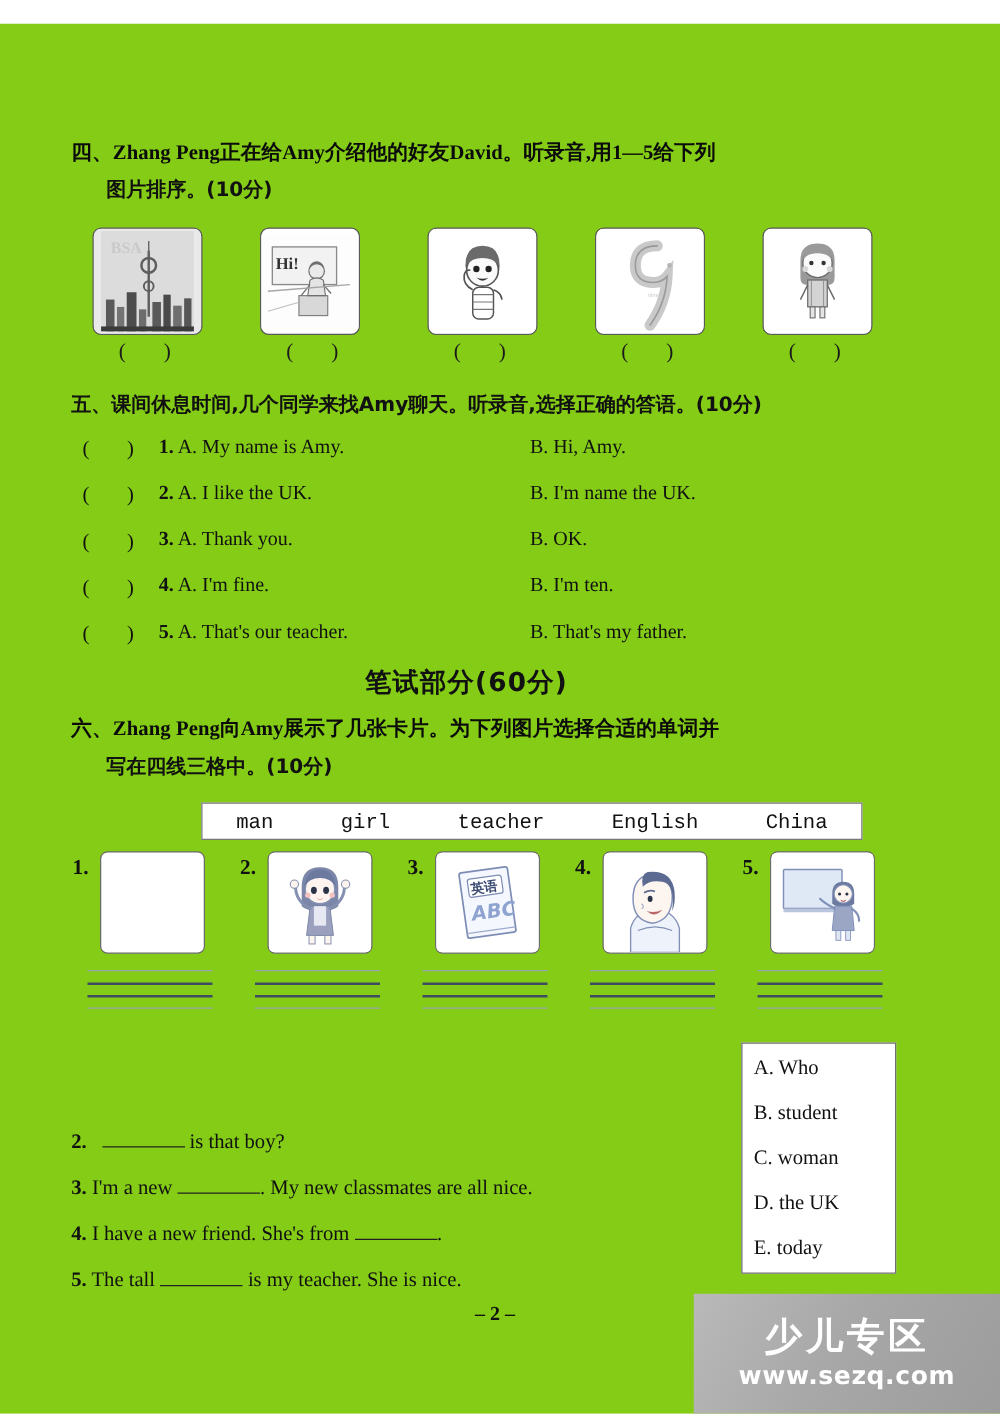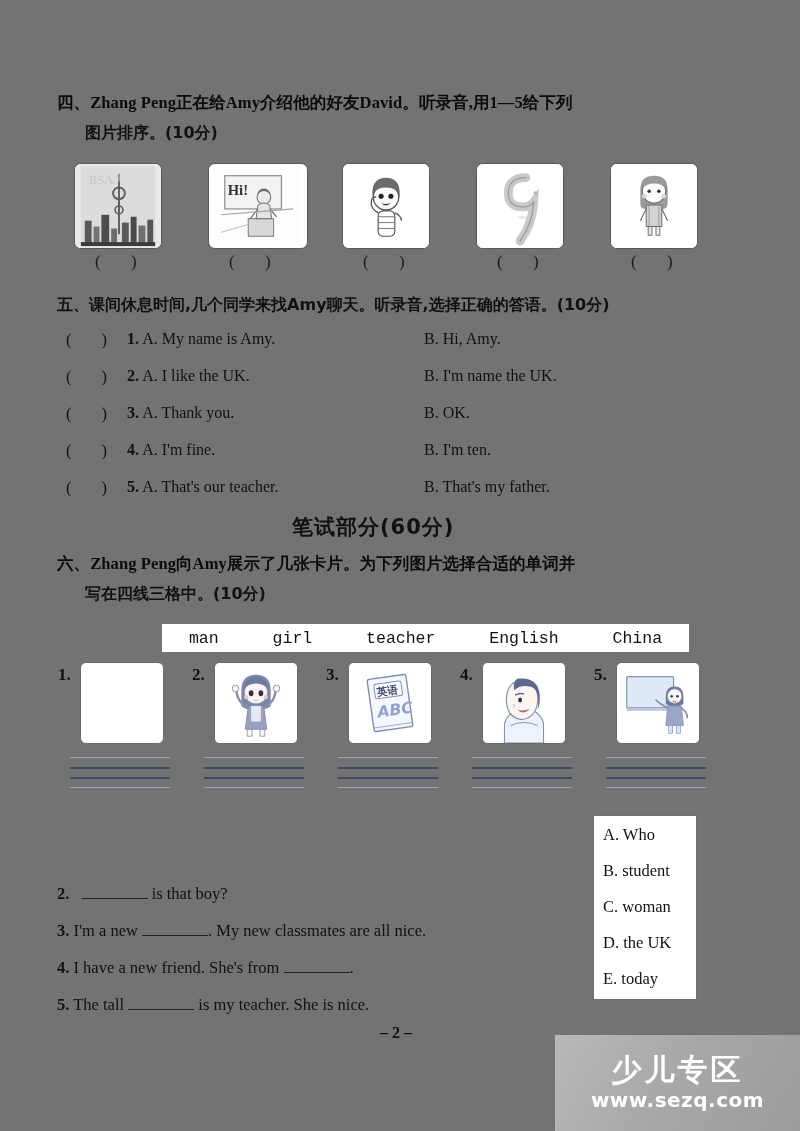--- a/index.html
+++ b/index.html
@@ -12,21 +12,22 @@
     height: 1131px;
     position: relative;
     font-family: "Liberation Serif", serif;
     color: #111111;
     overflow: hidden;
   }
 
   .page {
     position: absolute;
     inset: 0;
-    background: #737373;
+    background: #84cc16;
+    margin-top: 19px;
   }
 
   
   .sec-head {
     position: absolute;
     font-family: "Liberation Serif", serif;
     font-weight: bold;
     font-size: 16.5px;
     letter-spacing: 0.1px;
     line-height: 30px;
@@ -189,21 +190,21 @@
       <rect x="37" y="66" width="6" height="18" fill="#6d6d6d"></rect>
       <rect x="48" y="60" width="7" height="24" fill="#5a5a5a"></rect>
       <rect x="57" y="54" width="6" height="30" fill="#4a4a4a"></rect>
       <rect x="65" y="63" width="7" height="21" fill="#6f6f6f"></rect>
       <rect x="74" y="57" width="6" height="27" fill="#565656"></rect>
       <rect x="6" y="80" width="76" height="4" fill="#3b3b3b"></rect>
     </svg>
   </div>
   <div class="paren" style="left:95px; top:252px;">(    )</div>
 
-  <div class="pic-card" style="left:208px; top:163px; width:100px; height:86px;">
+  <div class="pic-card" style="left:208px; top:163px; width:80px; height:86px;">
     <svg class="ill" viewBox="0 0 88 86">
       <rect x="0" y="0" width="88" height="86" fill="#fdfdfd"></rect>
 
       <rect x="10" y="12" width="58" height="34" fill="#f2f2f2" stroke="#8a8a8a" stroke-width="1.2"></rect>
       <text x="13" y="32" font-family="Liberation Serif, serif" font-size="15" font-weight="bold" fill="#333">Hi!</text>
 
       <rect x="34" y="56" width="26" height="18" fill="#d8d8d8" stroke="#7a7a7a" stroke-width="1"></rect>
 
       <circle cx="50" cy="34" r="7" fill="#eaeaea" stroke="#6f6f6f" stroke-width="1.1"></circle>
       <path d="M43 31 q7 -7 14 0 q-2 -6 -7 -6 q-5 0 -7 6 z" fill="#6f6f6f"></path>
@@ -435,21 +436,21 @@
   <div class="s7-row" style="left:57px; top:956px;">
     <b>4.</b>
     <span>I have a new friend. She's from </span><span class="blank" style="width:66px; height:16px;"></span><span>.</span>
   </div>
 
   <div class="s7-row" style="left:57px; top:993px;">
     <b>5.</b>
     <span>The tall </span><span class="blank" style="width:66px; height:16px;"></span><span> is my teacher. She is nice.</span>
   </div>
 
-  <div class="optbox" style="left:593px; top:815px; width:104px; height:185px;">
+  <div class="optbox" style="left:593px; top:815px; width:124px; height:185px;">
     <div class="opt" style="top:9px;">A. Who</div>
     <div class="opt" style="top:45px;">B. student</div>
     <div class="opt" style="top:81px;">C. woman</div>
     <div class="opt" style="top:117px;">D. the UK</div>
     <div class="opt" style="top:153px;">E. today</div>
   </div>
 
   <div class="pagenum" style="left:380px; top:1024px;">– 2 –</div>
 
   <div class="watermark">

